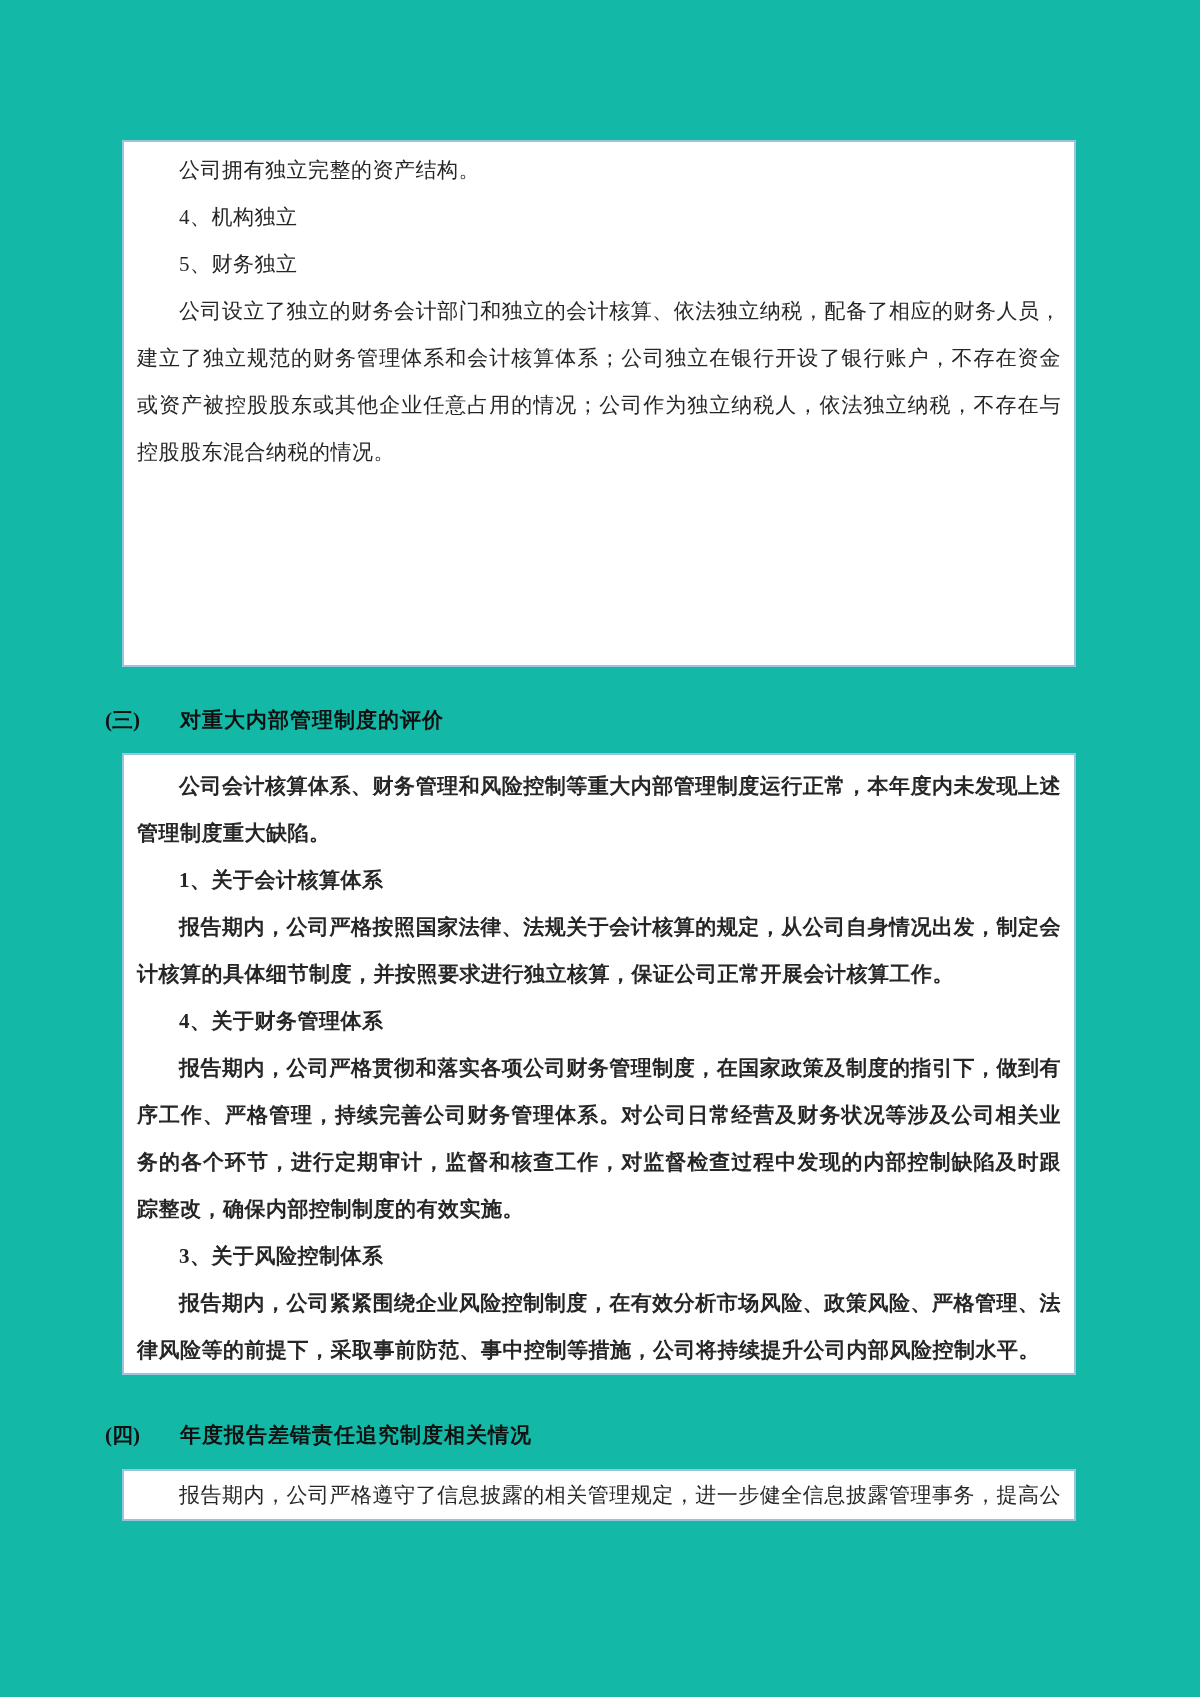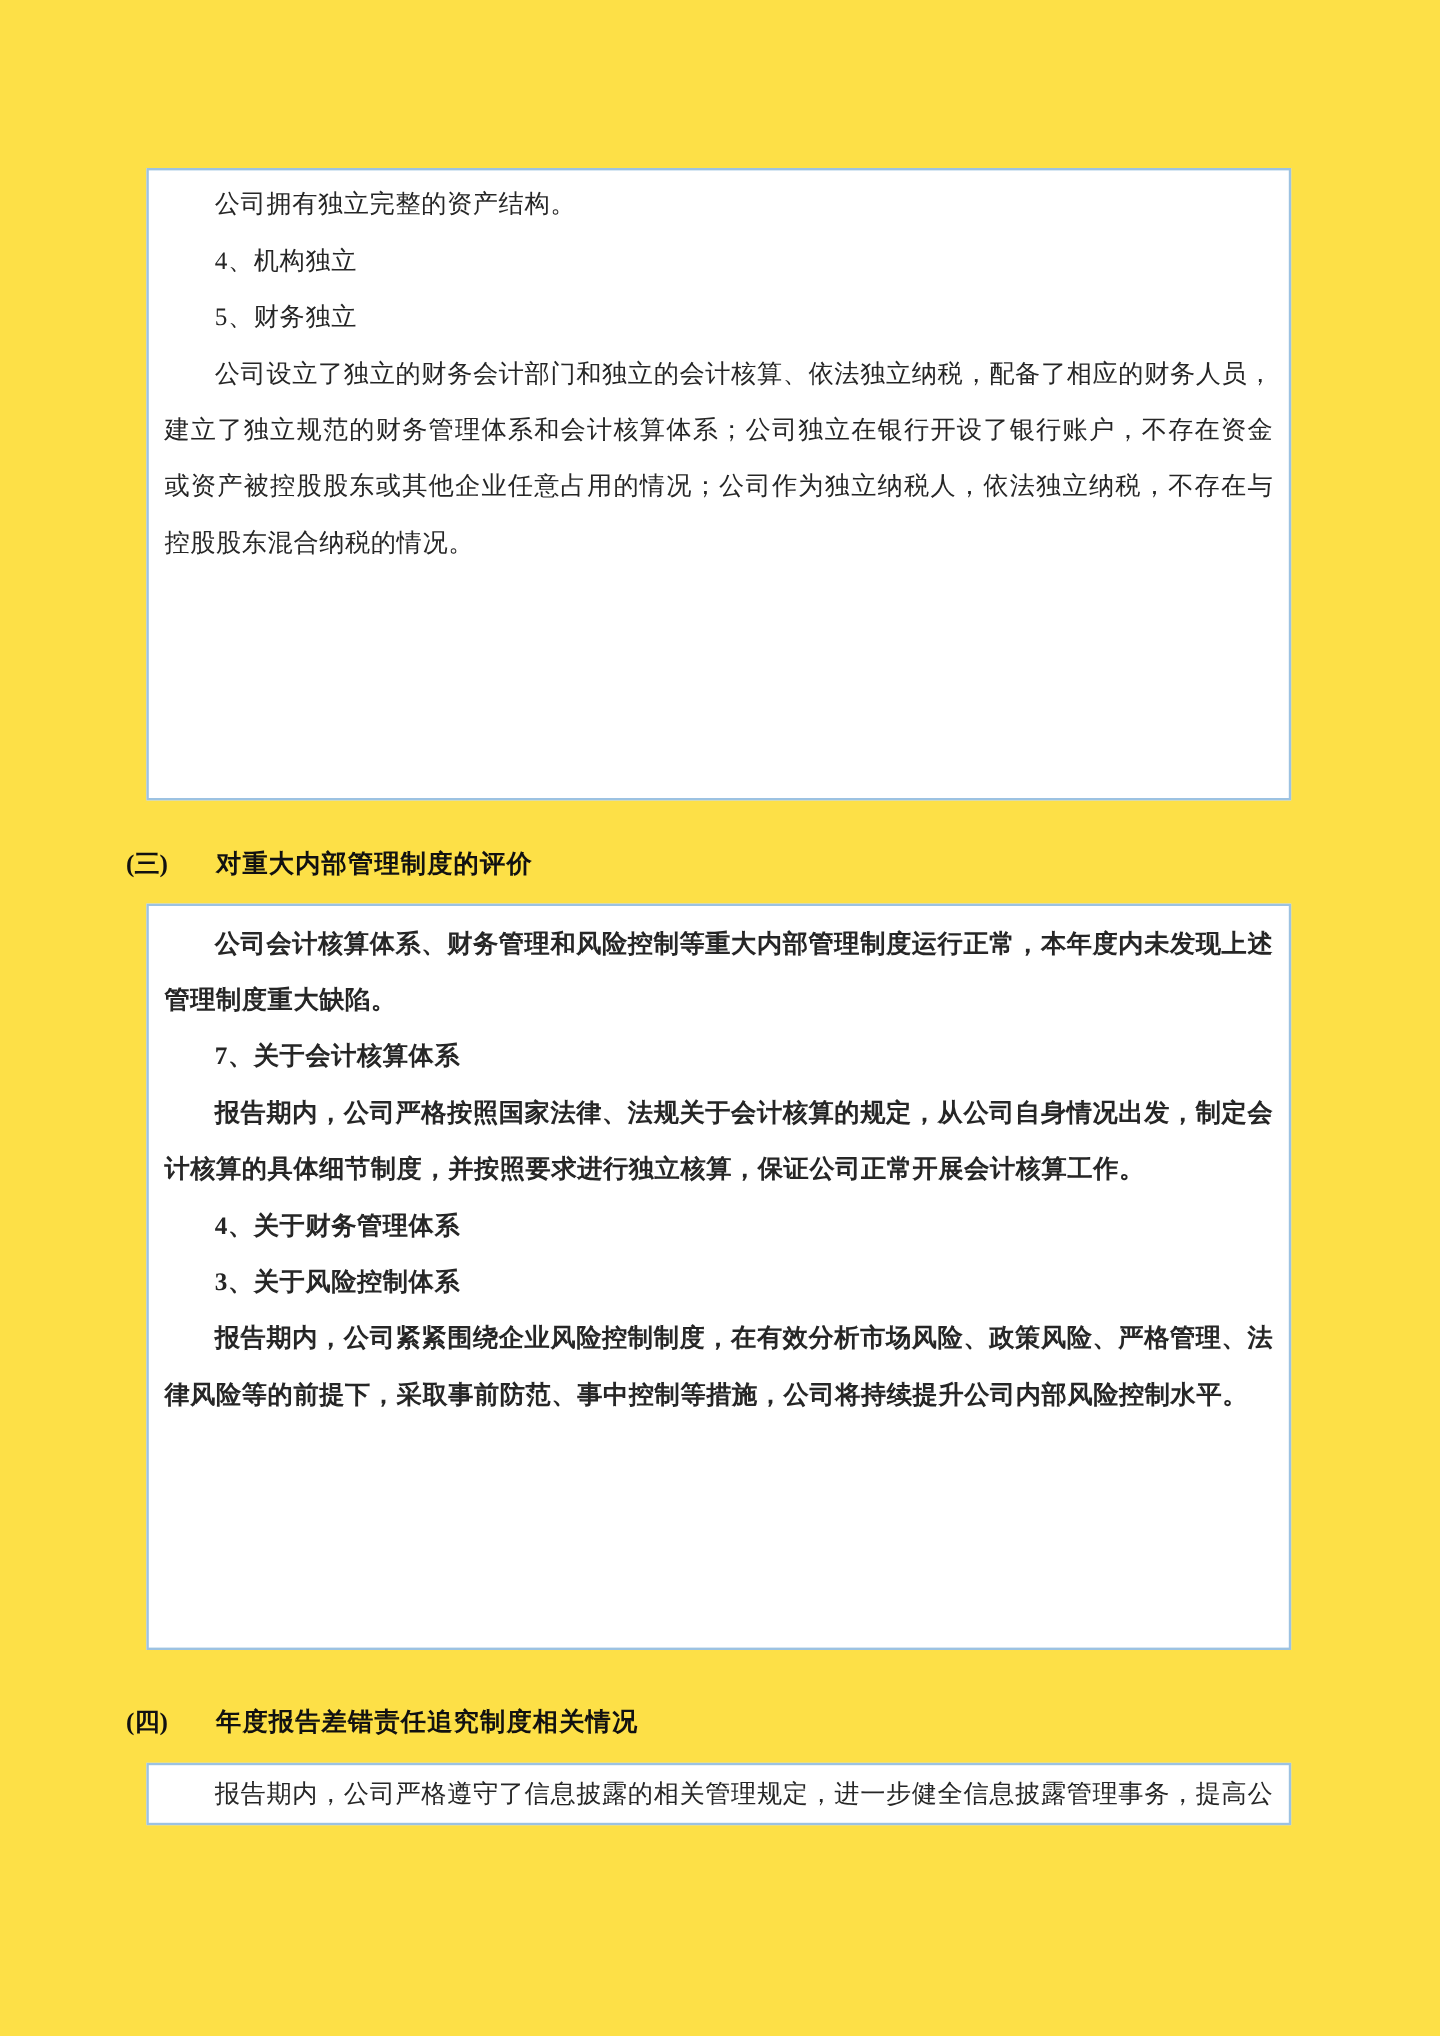--- a/index.html
+++ b/index.html
@@ -7,21 +7,21 @@
     --text-color:#262626;
   }
   *{box-sizing:border-box;}
   html,body{margin:0;padding:0;}
   body{
     width:1200px;height:1697px;
     background:#ffffff;
     font-family:"Liberation Serif","DejaVu Serif",serif;
     color:var(--text-color);
   }
-  .page{position:relative;width:1200px;height:1697px;background:#fde047;overflow:hidden;}
+  .page{position:relative;width:1200px;height:1697px;background:#14b8a6;overflow:hidden;}
 
   .text-box{
     position:absolute;
     left:122px;width:954px;
     border:2px solid var(--border-blue);
     background:#ffffff;
     padding:0 13px;
     overflow:hidden;
   }
   .text-box p{
@@ -65,23 +65,24 @@
     <p>公司设立了独立的财务会计部门和独立的会计核算、依法独立纳税，配备了相应的财务人员，建立了独立规范的财务管理体系和会计核算体系；公司独立在银行开设了银行账户，不存在资金或资产被控股股东或其他企业任意占用的情况；公司作为独立纳税人，依法独立纳税，不存在与控股股东混合纳税的情况。</p>
   </div>
 
   <div class="section-heading" id="heading-3">
     <span class="num">(三)</span>
     <span class="title">对重大内部管理制度的评价</span>
   </div>
 
   <div class="text-box" id="box2">
     <p>公司会计核算体系、财务管理和风险控制等重大内部管理制度运行正常，本年度内未发现上述管理制度重大缺陷。</p>
-    <p>7、关于会计核算体系</p>
+    <p>1、关于会计核算体系</p>
     <p>报告期内，公司严格按照国家法律、法规关于会计核算的规定，从公司自身情况出发，制定会计核算的具体细节制度，并按照要求进行独立核算，保证公司正常开展会计核算工作。</p>
     <p>4、关于财务管理体系</p>
+    <p>报告期内，公司严格贯彻和落实各项公司财务管理制度，在国家政策及制度的指引下，做到有序工作、严格管理，持续完善公司财务管理体系。对公司日常经营及财务状况等涉及公司相关业务的各个环节，进行定期审计，监督和核查工作，对监督检查过程中发现的内部控制缺陷及时跟踪整改，确保内部控制制度的有效实施。</p>
     <p>3、关于风险控制体系</p>
     <p>报告期内，公司紧紧围绕企业风险控制制度，在有效分析市场风险、政策风险、严格管理、法律风险等的前提下，采取事前防范、事中控制等措施，公司将持续提升公司内部风险控制水平。</p>
   </div>
 
   <div class="section-heading" id="heading-4">
     <span class="num">(四)</span>
     <span class="title">年度报告差错责任追究制度相关情况</span>
   </div>
 
   <div class="text-box" id="box3">

